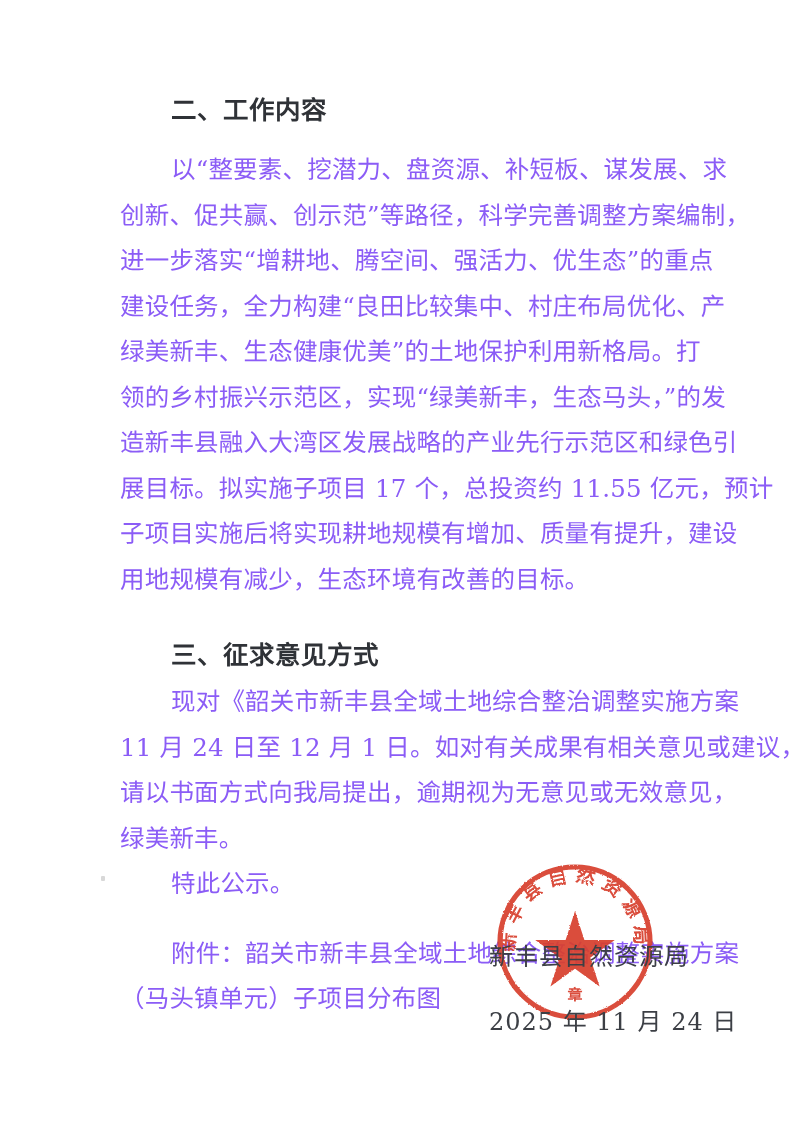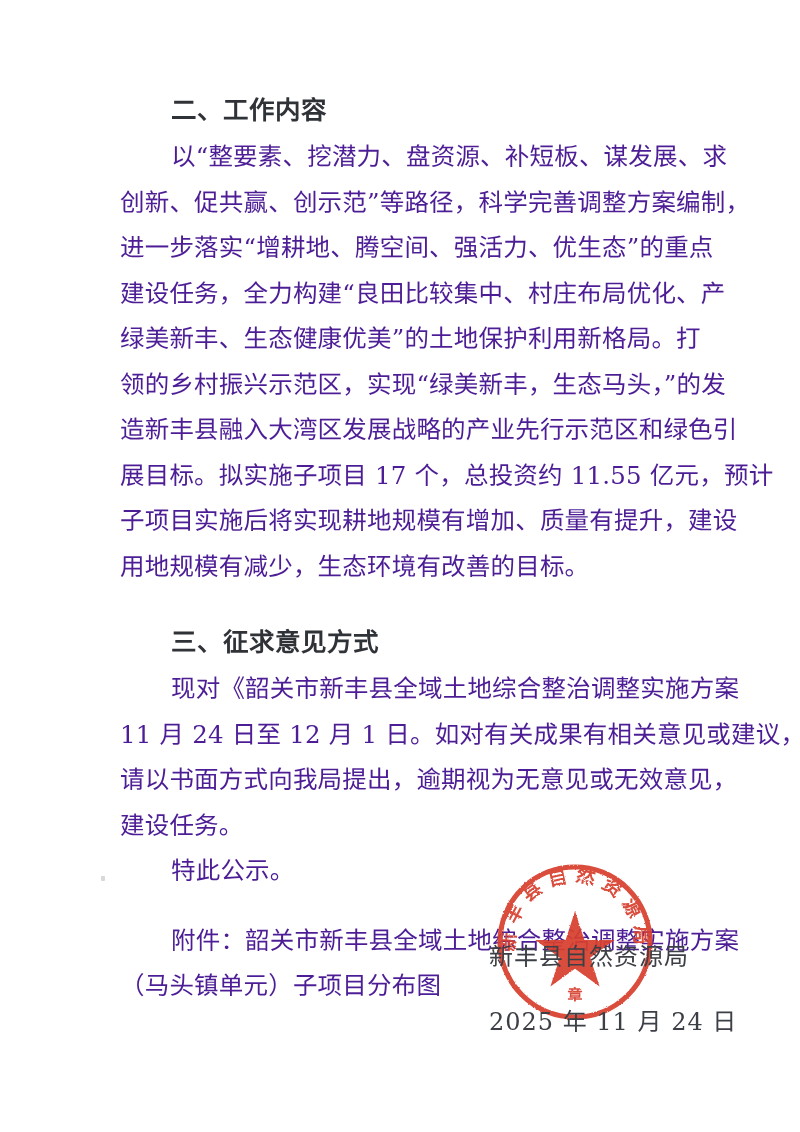--- a/index.html
+++ b/index.html
@@ -33,28 +33,28 @@
     line-height: 44px;
     font-weight: 700;
     letter-spacing: 0.5px;
     text-indent: 51px;
     color: #2f3237;
     margin: 0;
     white-space: nowrap;
     font-family: "DejaVu Sans", "Liberation Sans", sans-serif;
   }
 
-  .heading-2 { margin-bottom: 2px; }
+  .heading-2 { margin-bottom: 15px; }
   .heading-3 { margin-top: 31px; margin-bottom: 2px; }
 
   .para {
     font-size: 24.5px;
     line-height: 45.5px;
     margin: 0;
-    color: #4c1d95;
+    color: #8b5cf6;
     letter-spacing: 0.2px;
   }
 
   
   .line {
     display: block;
     white-space: nowrap;
     height: 45.5px;
     line-height: 45.5px;
   }
@@ -123,21 +123,21 @@
       <span class="line">子项目实施后将实现耕地规模有增加、质量有提升，建设</span>
       <span class="line">用地规模有减少，生态环境有改善的目标。</span>
     </div>
 
     <div class="heading heading-3">三、征求意见方式</div>
 
     <div class="para">
       <span class="line indent">现对《韶关市新丰县全域土地综合整治调整实施方案</span>
       <span class="line">11 月 24 日至 12 月 1 日。如对有关成果有相关意见或建议，</span>
       <span class="line">请以书面方式向我局提出，逾期视为无意见或无效意见，</span>
-      <span class="line">建设任务。</span>
+      <span class="line">绿美新丰。</span>
     </div>
 
     <div class="para">
       <span class="line indent">特此公示。</span>
     </div>
 
     <div class="gap-md"></div>
 
     <div class="para">
       <span class="line indent">附件：韶关市新丰县全域土地综合整治调整实施方案</span>

